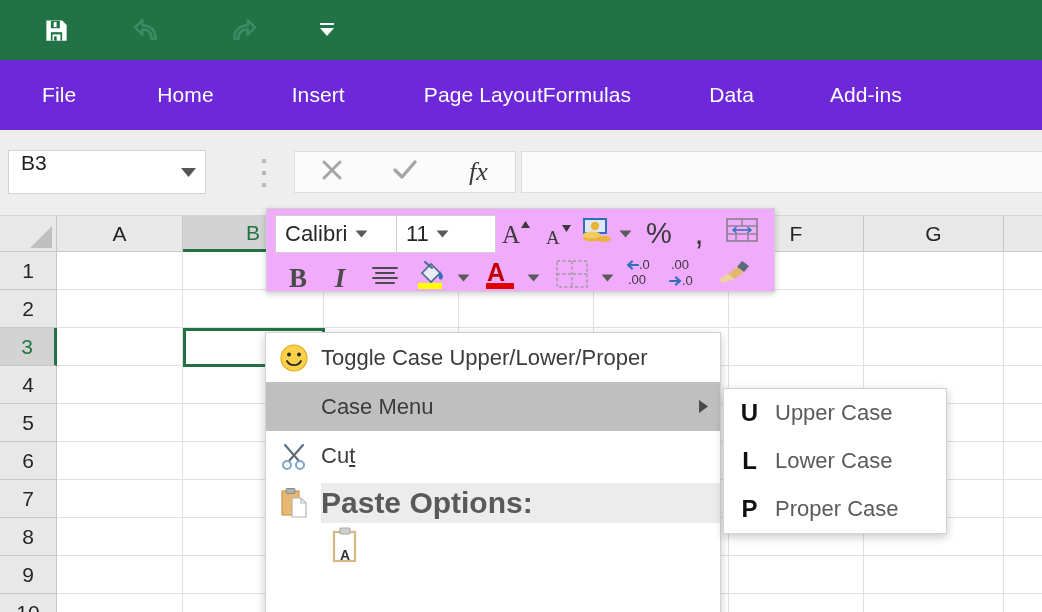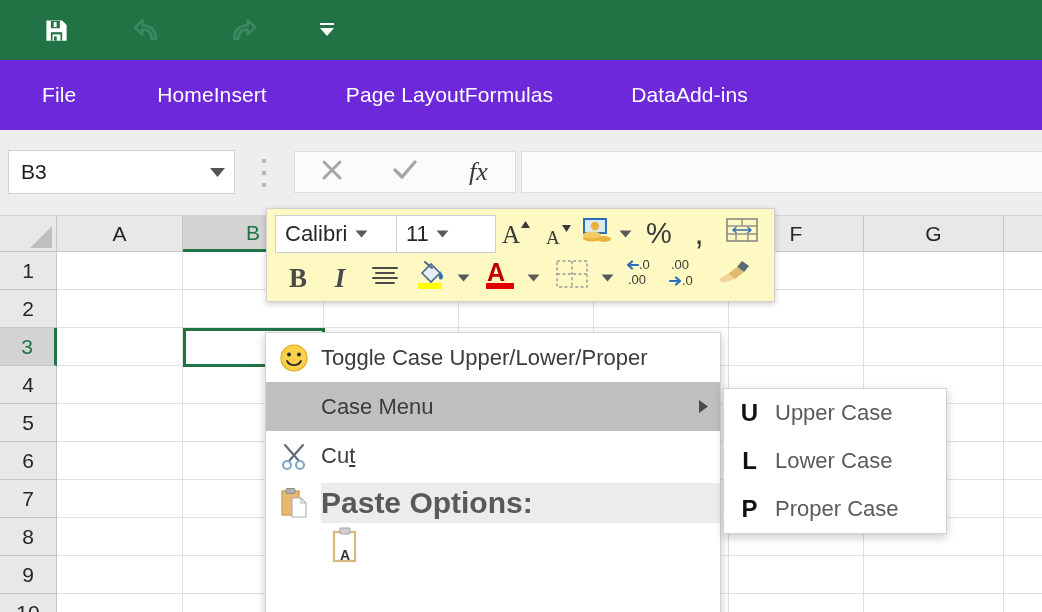--- a/index.html
+++ b/index.html
@@ -35,37 +35,37 @@
     position: absolute; left: 0; top: 60px; width: 1042px; height: 70px;
     background: #6d28d9;
     display: flex; align-items: center;
   }
   .rtab {
     color: #ffffff; font-size: 21px; white-space: nowrap;
     padding: 0 0px; letter-spacing: 0.1px;
   }
   .rtab.t0 { margin-left: 42px; }
   .rtab.t1 { margin-left: 81px; }
-  .rtab.t2 { }
+  .rtab.t2 { margin-left: 78px; }
   .rtab.t3 { margin-left: 79px; }
   .rtab.t4 { }
   .rtab.t5 { margin-left: 78px; }
-  .rtab.t6 { }
+  .rtab.t6 { margin-left: 76px; }
 
   
   .fbar {
     position: absolute; left: 0; top: 130px; width: 1042px; height: 85px;
     background: #eeeeee;
     border-bottom: 1px solid #d4d4d4;
   }
   .namebox {
     position: absolute; left: 8px; top: 150px;
-    width: 227px; height: 44px;
+    width: 198px; height: 44px;
     background: #ffffff; border: 1px solid #d2d2d2;
-    display: flex; align-items: center;
+    display: flex; 
     box-sizing: border-box;
   }
   .namebox-text {
     flex: 1; padding-left: 12px; font-size: 21px; color: #1d1d1d;
   }
   .namebox-arrow {
     width: 34px; display: flex; align-items: center; justify-content: center;
   }
   .dots-handle {
     position: absolute; left: 259px; top: 159px;
@@ -141,22 +141,22 @@
     position: absolute;
     border: 3px solid #217346;
     box-sizing: border-box;
     background: transparent;
     z-index: 3;
   }
 
   
   .minibar {
     position: absolute; left: 266px; top: 208px;
-    width: 509px; height: 94px;
-    background: #fef9c3;
+    width: 509px; height: 84px;
+    background: #f0abfc;
     border: 1px solid #d0d0d0;
     box-shadow: 0 2px 6px rgba(0,0,0,0.20);
     z-index: 20;
     box-sizing: border-box;
   }
   .mb-combo {
     height: 38px; background: #ffffff; border: 1px solid #cfcfcf;
     display: flex; align-items: center; box-sizing: border-box;
   }
   .mb-combo .v { font-size: 22px; color: #262626; padding-left: 9px; }

